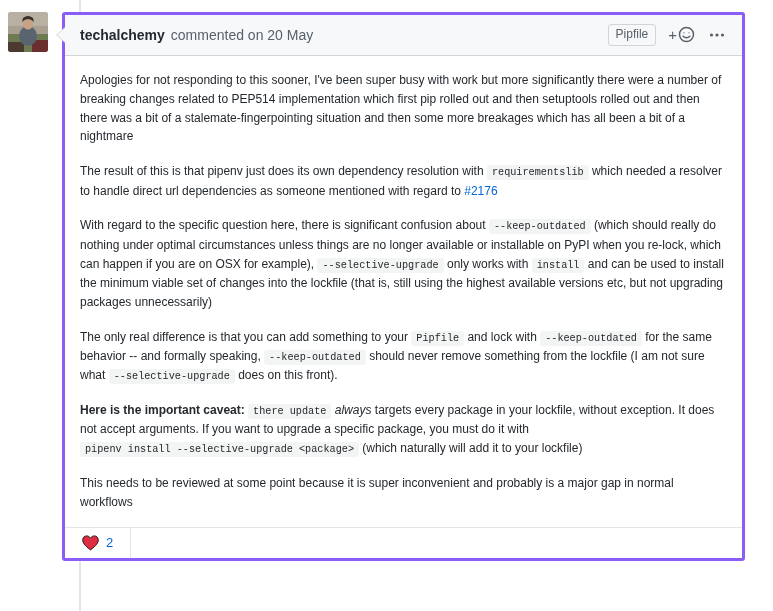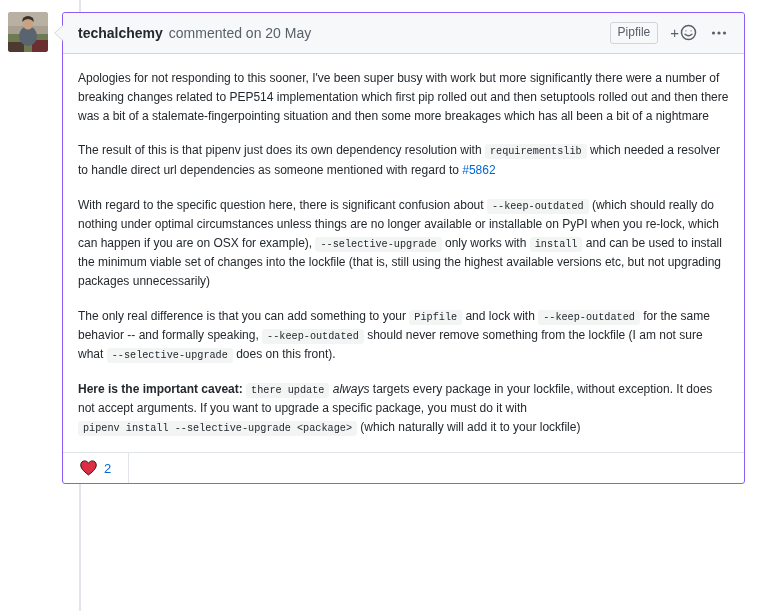--- a/index.html
+++ b/index.html
@@ -15,21 +15,21 @@
     background: #e1e4e8; z-index: 0;
   }
   .avatar {
     position: absolute; left: 8px; top: 12px; width: 40px; height: 40px;
     border-radius: 3px; overflow: hidden; z-index: 2; display: block;
   }
   .comment-box {
     position: relative; z-index: 1;
     margin: 12px 28px 0 62px;
     background: #ffffff;
-    border: 1px solid #8b5cf6;
+    border: 3px solid #8b5cf6;
     border-radius: 3px;
   }
   .comment-header {
     position: relative;
     background: #f6f8fa;
     border-bottom: 1px solid #d1d5da;
     border-radius: 3px 3px 0 0;
     padding: 9px 15px;
     display: flex; align-items: center;
     font-size: 14px; color: #586069;
@@ -133,24 +133,25 @@
             <circle cx="8" cy="2" r="1.6" fill="#586069"></circle>
             <circle cx="13.5" cy="2" r="1.6" fill="#586069"></circle>
           </svg>
         </span>
       </button>
     </div>
   </div>
 
   <div class="comment-body" id="comment-body">
       <p>Apologies for not responding to this sooner, I've been super busy with work but more significantly there were a number of breaking changes related to PEP514 implementation which first pip rolled out and then setuptools rolled out and then there was a bit of a stalemate-fingerpointing situation and then some more breakages which has all been a bit of a nightmare</p>
-      <p>The result of this is that pipenv just does its own dependency resolution with <code>requirementslib</code> which needed a resolver to handle direct url dependencies as someone mentioned with regard to <a href="#">#5862</a></p>
+      <p>The result of this is that pipenv just does its own dependency resolution with <code>requirementslib</code> which needed a resolver to handle direct url dependencies as someone mentioned with regard to <a href="#">#2176</a></p>
       <p>With regard to the specific question here, there is significant confusion about <code>--keep-outdated</code> (which should really do nothing under optimal circumstances unless things are no longer available or installable on PyPI when you re-lock, which can happen if you are on OSX for example), <code>--selective-upgrade</code> only works with <code>install</code> and can be used to install the minimum viable set of changes into the lockfile (that is, still using the highest available versions etc, but not upgrading packages unnecessarily)</p>
       <p>The only real difference is that you can add something to your <code>Pipfile</code> and lock with <code>--keep-outdated</code> for the same behavior -- and formally speaking, <code>--keep-outdated</code> should never remove something from the lockfile (I am not sure what <code>--selective-upgrade</code> does on this front).</p>
       <p><span class="b">Here is the important caveat:</span> <code>there update</code> <span class="i">always</span> targets every package in your lockfile, without exception. It does not accept arguments. If you want to upgrade a specific package, you must do it with <code>pipenv install --selective-upgrade &lt;package&gt;</code> (which naturally will add it to your lockfile)</p>
+      <p>This needs to be reviewed at some point because it is super inconvenient and probably is a major gap in normal workflows</p>
     </div>
 
   <div class="reactions-bar">
     <button class="reaction-pill">
       <span>
         <svg width="17" height="16" viewBox="0 0 16 15">
           <path d="M8 14 C2.5 10 0.7 7.2 0.7 4.6 C0.7 2.3 2.5 0.8 4.4 0.8 C5.9 0.8 7.2 1.7 8 3 C8.8 1.7 10.1 0.8 11.6 0.8 C13.5 0.8 15.3 2.3 15.3 4.6 C15.3 7.2 13.5 10 8 14 Z" fill="#dd2e44" stroke="#2a1010" stroke-width="0.9"></path>
         </svg>
       </span>
       <span class="reaction-count">2</span>

